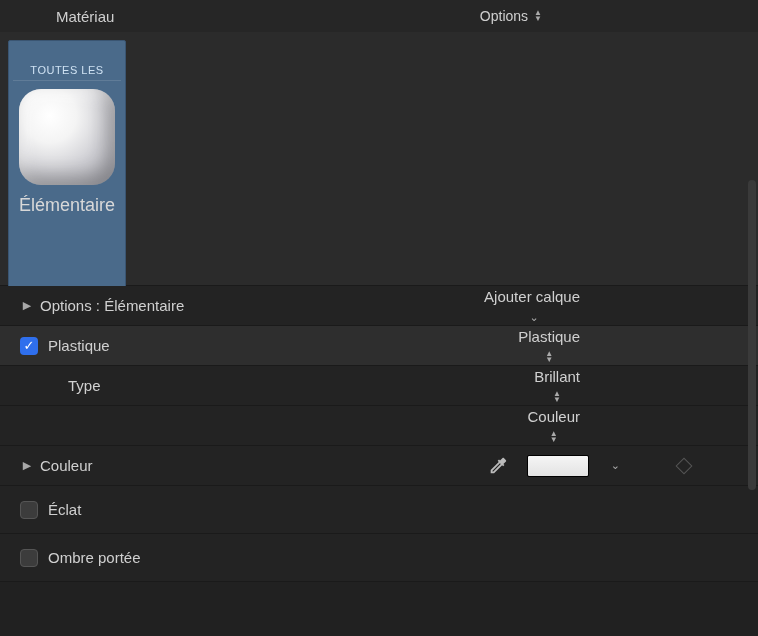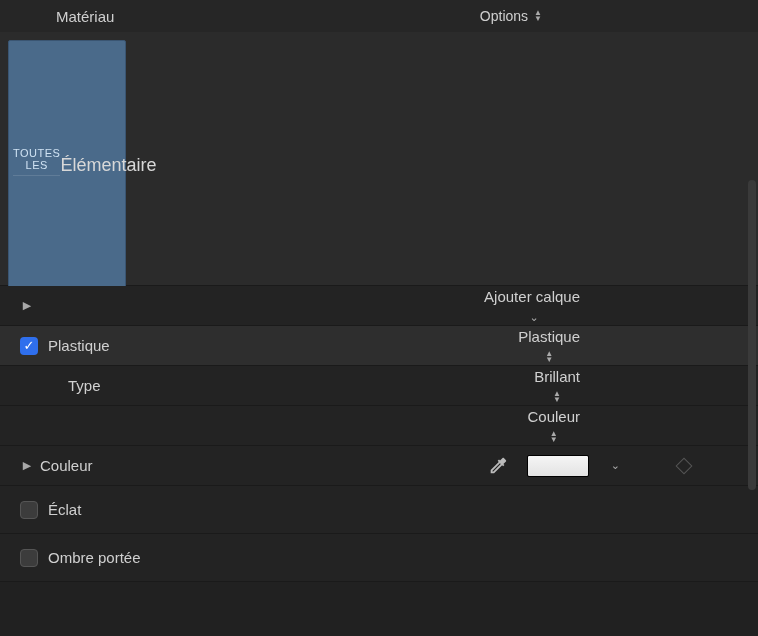--- a/index.html
+++ b/index.html
@@ -47,21 +47,21 @@
     padding: 8px;
     border-bottom: 1px solid #1a1a1a;
   }
   .thumb-card {
     width: 118px;
     height: 250px;
     background: #4a6a8a;
     border: 1px solid #3a5572;
     border-radius: 2px;
     display: flex;
-    flex-direction: row;
+    flex-direction: column;
     align-items: center;
     padding: 23px 4px;
   }
   .thumb-header {
     font-size: 11px;
     letter-spacing: 0.5px;
     color: #cfe2f3;
     font-weight: 500;
     text-transform: uppercase;
     margin-bottom: 8px;
@@ -178,20 +178,21 @@
 <div class="thumb-area">
   <div class="thumb-card">
     <div class="thumb-header">TOUTES LES</div>
     <div class="thumb-image"></div>
     <div class="thumb-label">Élémentaire</div>
   </div>
 </div>
 
 <div class="param-row">
   <span class="disclosure">▶</span>
+  <span class="row-label">Options : Élémentaire</span>
   <span class="row-spacer"></span>
   <div class="row-value">
     <span>Ajouter calque</span>
     <span class="chev-down">⌄</span>
   </div>
 </div>
 
 <div class="param-row alt">
   <span class="checkbox checked">✓</span>
   <span class="row-label">Plastique</span>

